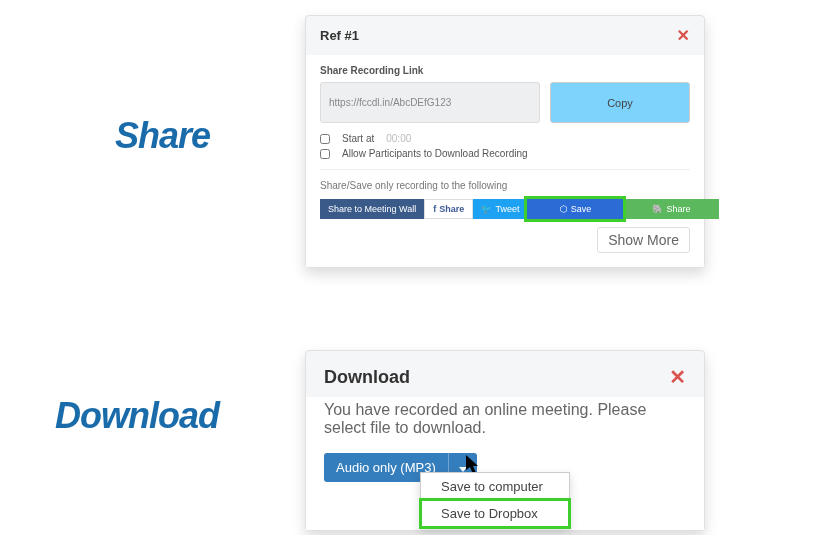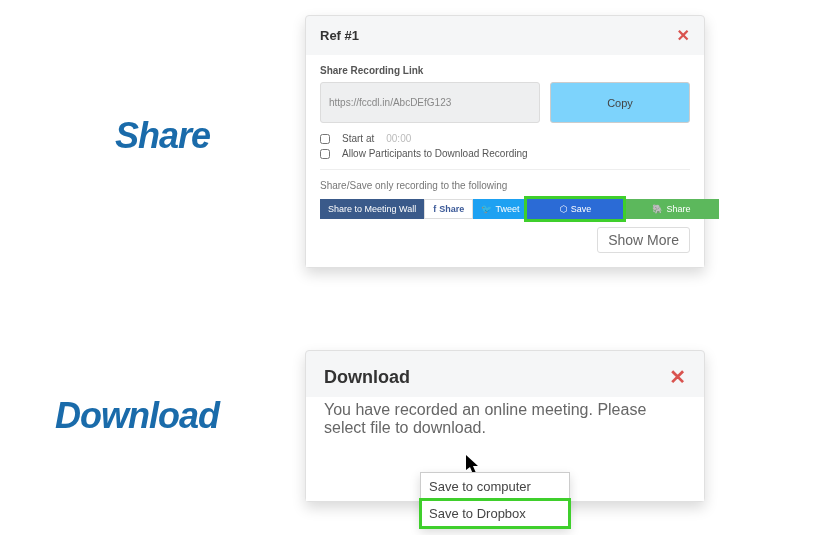--- a/index.html
+++ b/index.html
@@ -203,21 +203,21 @@
   .dropdown-menu {
     position: absolute;
     background: #fff;
     border: 1px solid #ccc;
     box-shadow: 0 4px 10px rgba(0,0,0,0.15);
     font-size: 13px;
     color: #444;
     min-width: 150px;
   }
   .dropdown-menu .item {
-    padding: 6px 8px;
+    padding: 6px 20px;
     cursor: pointer;
   }
   .dropdown-menu .item.hl {
     outline: 3px solid #3fcf2c;
     outline-offset: -1px;
   }
 </style>
 </head>
 <body>
 
@@ -271,20 +271,24 @@
   </div>
 </div>
 
 <div class="panel panel-download">
   <div class="panel-header">
     <span>Download</span>
     <span class="close-x">✕</span>
   </div>
   <div class="download-body">
     <div class="download-msg">You have recorded an online meeting. Please select file to download.</div>
+    <button class="audio-btn">
+      <span class="txt">Audio only (MP3)</span>
+      <span class="caret"></span>
+    </button>
   </div>
 </div>
 
 <div class="cursor" style="left:466px; top:455px;">
   <svg viewBox="0 0 14 20">
     <path d="M0,0 L0,15 L4,12 L7,19 L10,18 L7,11 L12,11 Z" fill="#000"></path>
   </svg>
 </div>
 
 <div class="dropdown-menu" style="left:420px; top:472px;">

